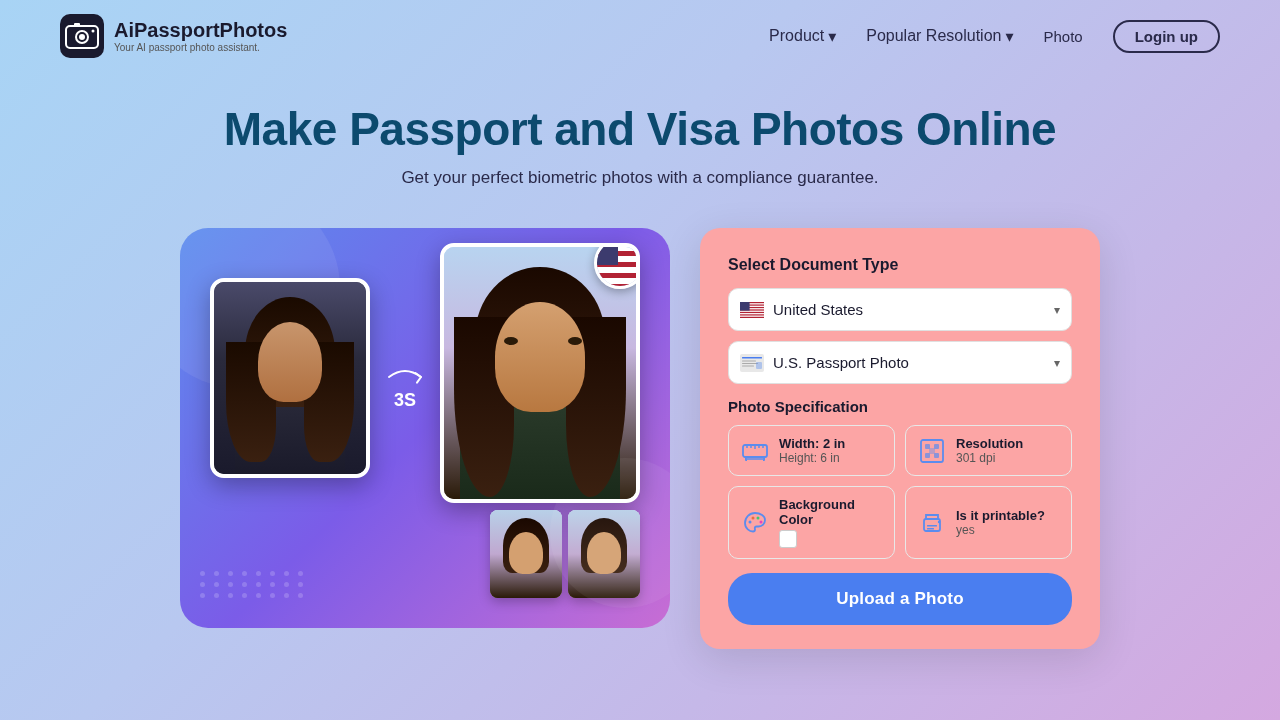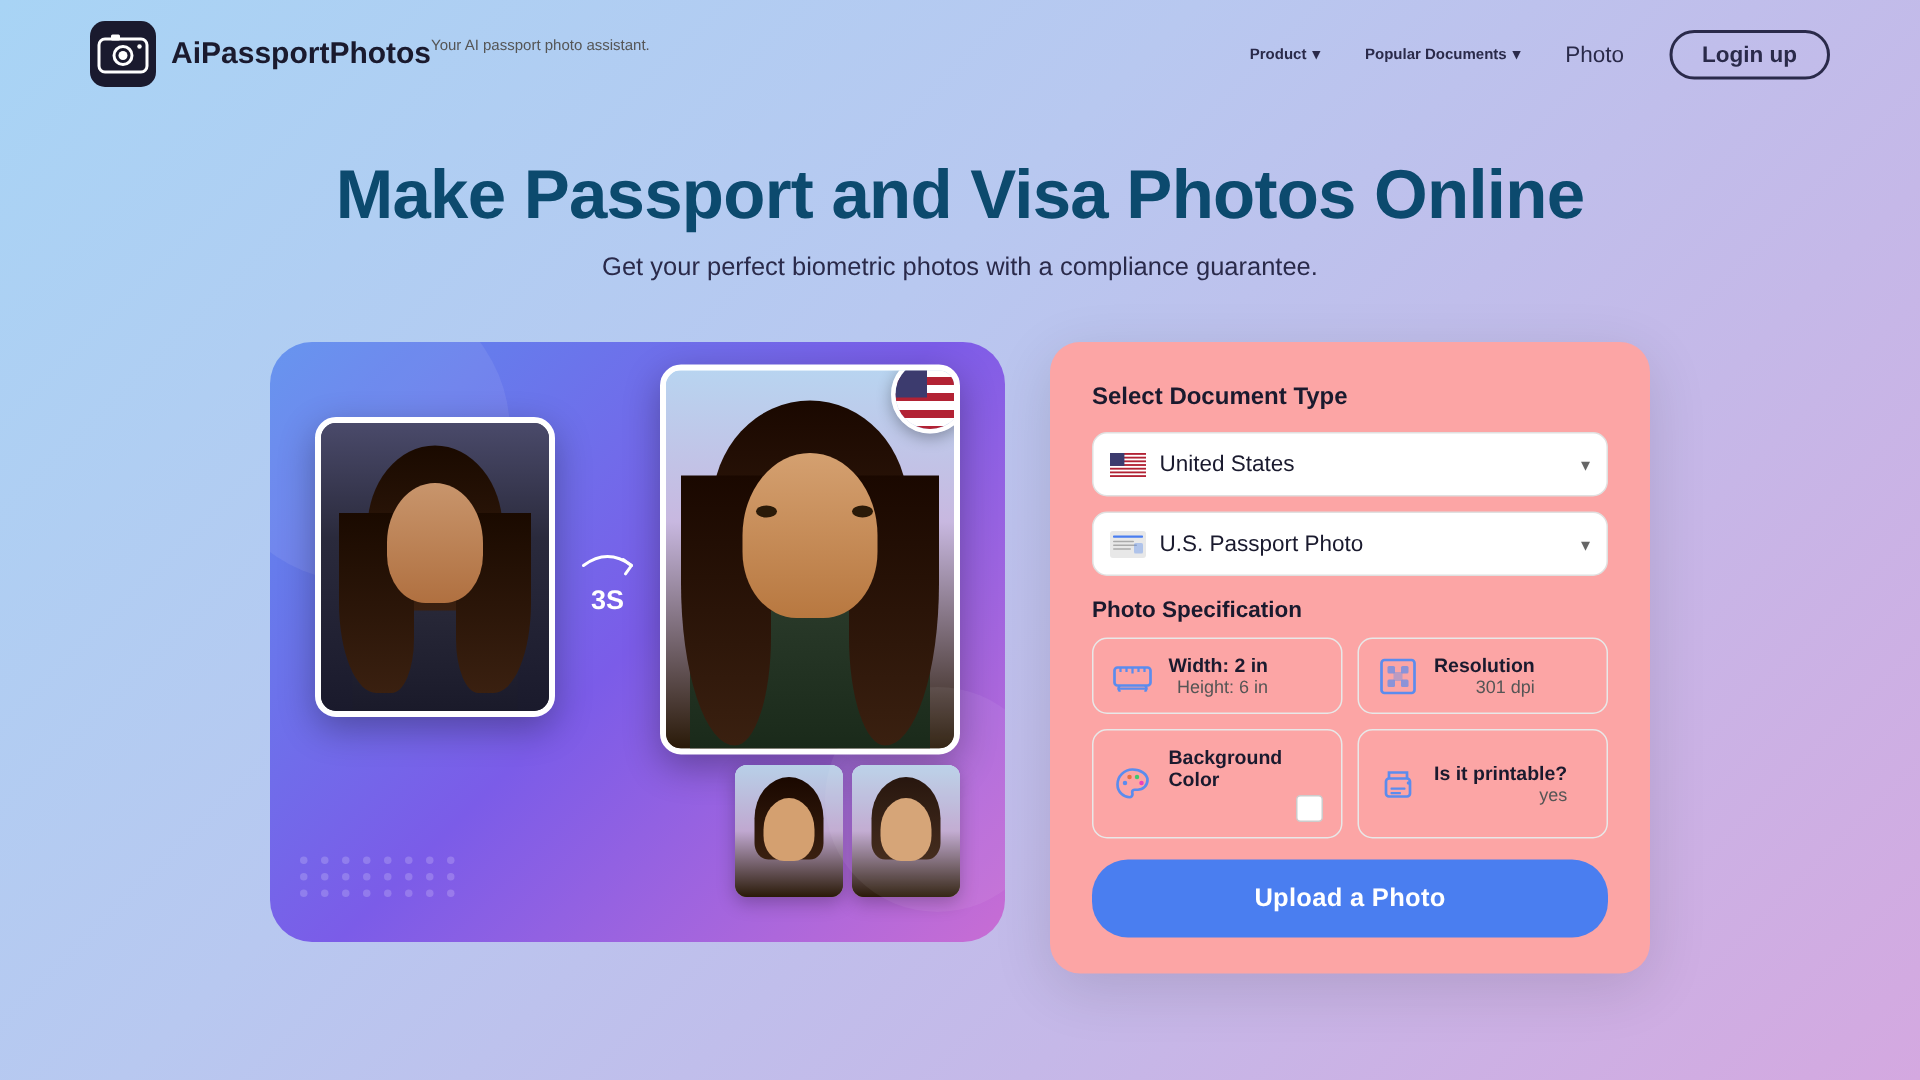--- a/index.html
+++ b/index.html
@@ -23,44 +23,44 @@
       display: flex;
       align-items: center;
       gap: 10px;
     }
     .logo-icon {
       width: 44px;
       height: 44px;
     }
     .logo-text-wrap {
       display: flex;
-      flex-direction: row;
+      flex-direction: column;
     }
     .logo-title {
       font-size: 20px;
       font-weight: 700;
       color: #1a1a2e;
     }
     .logo-subtitle {
       font-size: 10px;
       color: #555;
     }
     .nav-links {
       display: flex;
       align-items: center;
       gap: 30px;
     }
     .nav-link {
-      font-size: 10px;
+      font-size: 16px;
       color: #2a2a4a;
       cursor: pointer;
       display: flex;
       align-items: center;
       gap: 4px;
-      font-weight: 700;
+      font-weight: 400;
     }
     .nav-link-login {
       font-size: 15px;
       color: #2a2a4a;
       cursor: pointer;
       font-weight: 500;
     }
     .btn-signup {
       border: 2px solid #2a2a4a;
       border-radius: 20px;
@@ -322,21 +322,20 @@
     }
     .spec-icon {
       width: 28px;
       height: 28px;
       color: #5b8cee;
       flex-shrink: 0;
     }
     .spec-text {
       display: flex;
       flex-direction: column;
-      align-items: flex-end;
     }
     .spec-label {
       font-size: 13px;
       font-weight: 700;
       color: #1a1a2e;
     }
     .spec-value {
       font-size: 12px;
       color: #555;
     }
@@ -399,21 +398,21 @@
       <span class="logo-title">AiPassportPhotos</span>
       <span class="logo-subtitle">Your AI passport photo assistant.</span>
     </div>
   </div>
   <div class="nav-links">
     <span class="nav-link">
       <span>Product</span>
       <span>▾</span>
     </span>
     <span class="nav-link">
-      <span>Popular Documents</span>
+      <span>Popular Resolution</span>
       <span>▾</span>
     </span>
     <span class="nav-link-login">Photo</span>
     <button class="btn-signup">Login up</button>
   </div>
 </nav>
 
 <div class="hero">
   <h1 class="hero-title">Make Passport and Visa Photos Online</h1>
   <p class="hero-sub">Get your perfect biometric photos with a compliance guarantee.</p>

